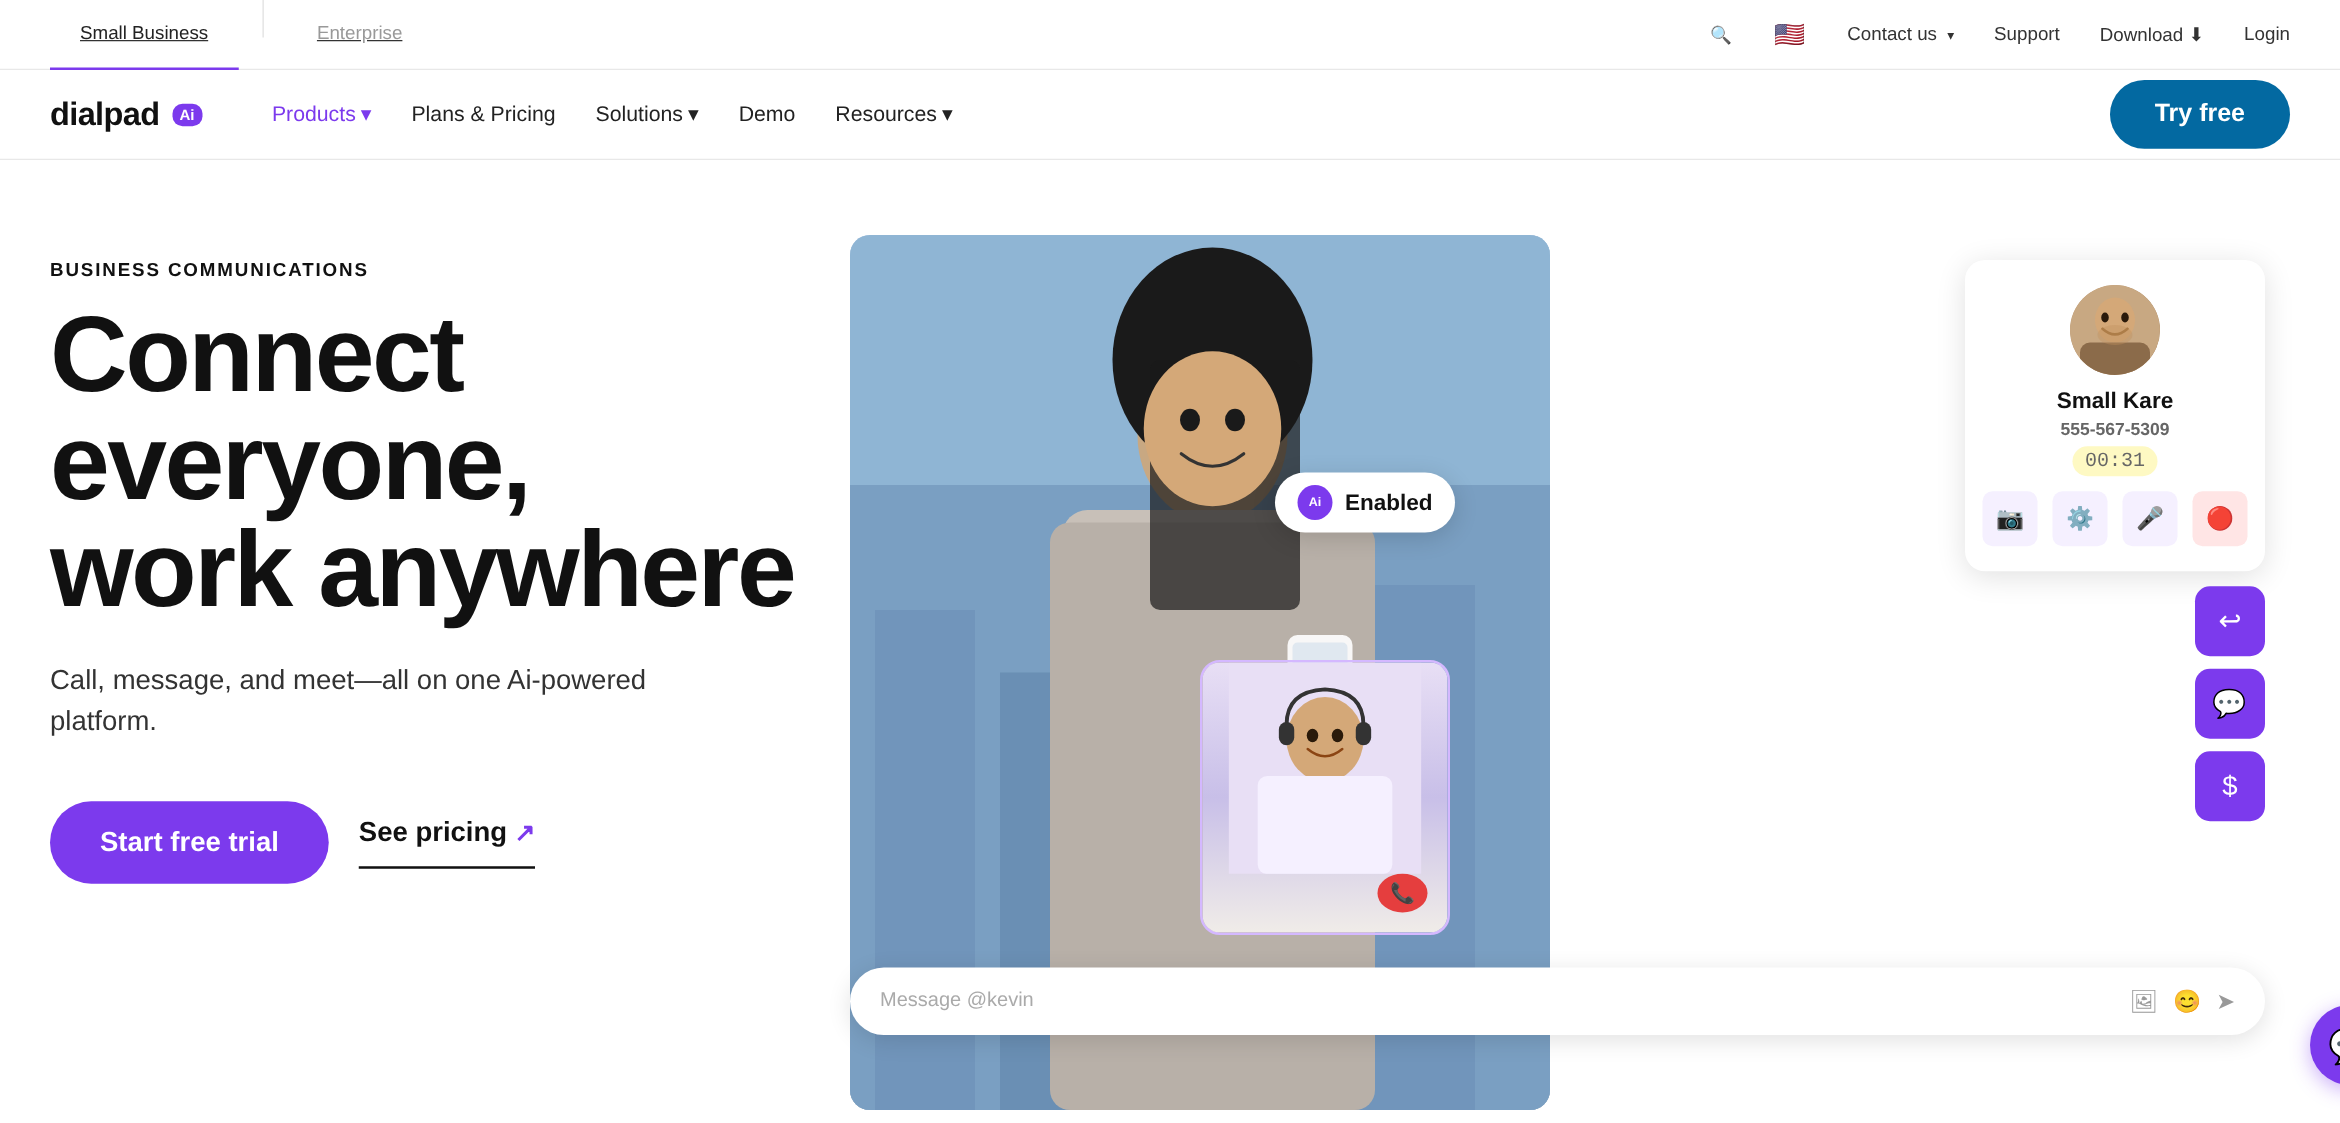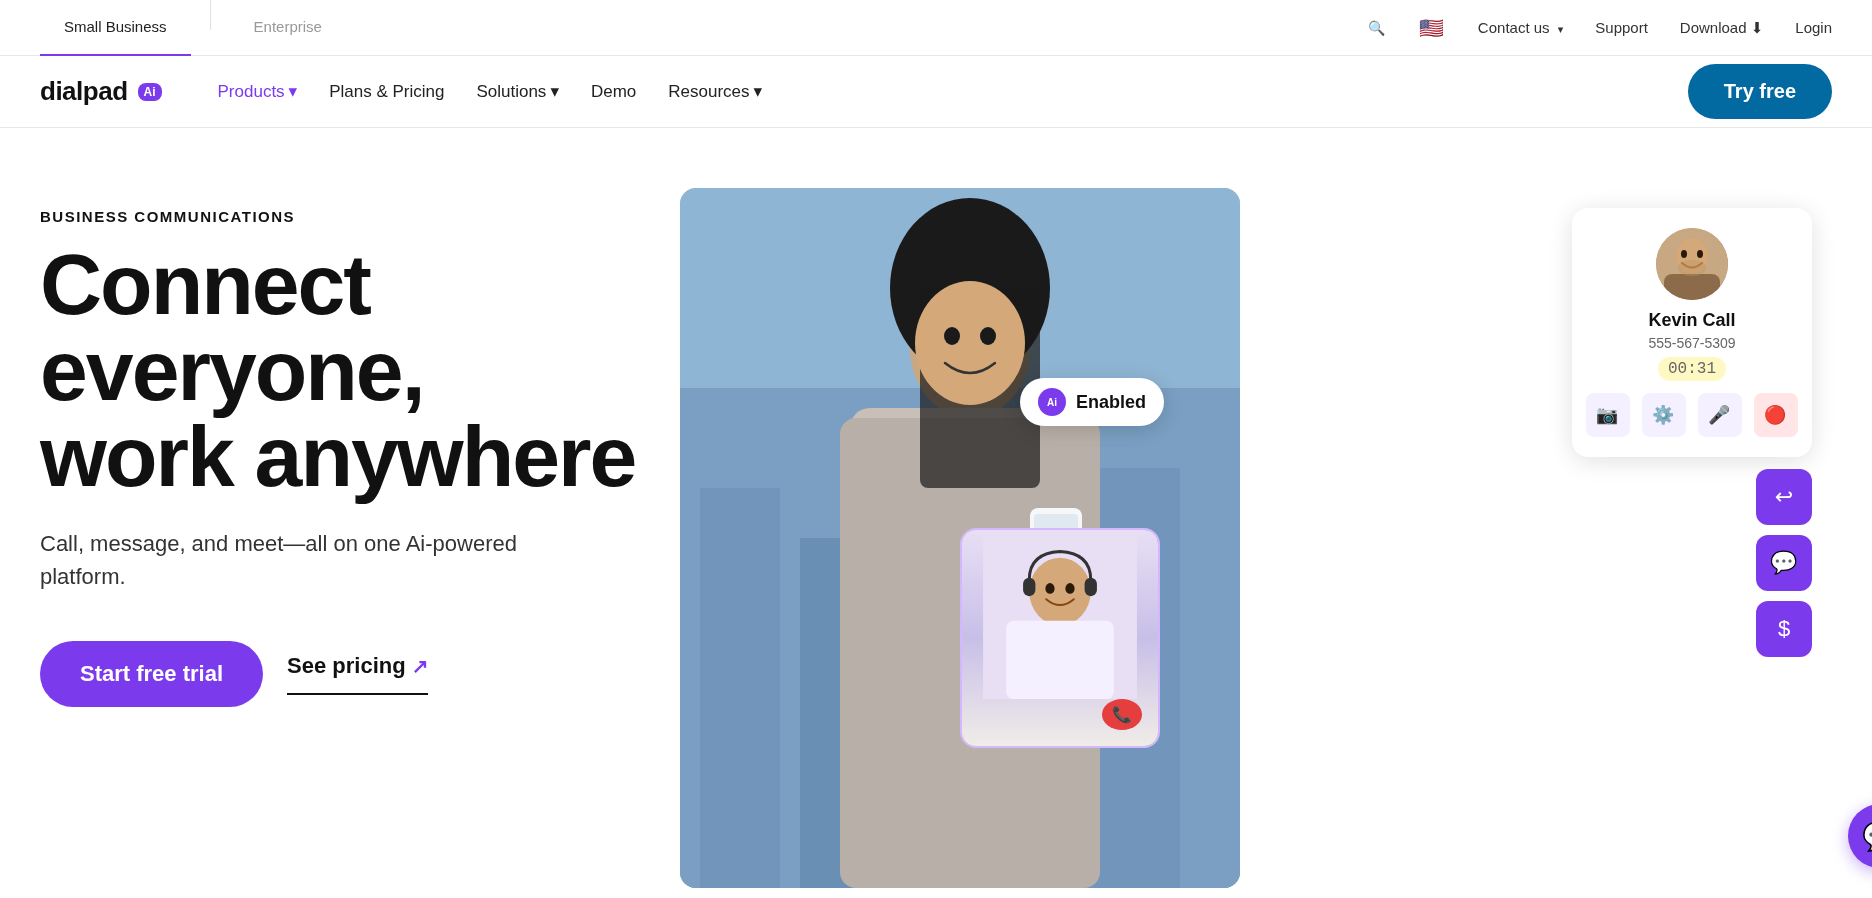--- a/index.html
+++ b/index.html
@@ -4,21 +4,21 @@
   <style>
     * { margin: 0; padding: 0; box-sizing: border-box; }
     body { font-family: -apple-system, BlinkMacSystemFont, 'Segoe UI', sans-serif; background: #fff; overflow-x: hidden; width: 1872px; min-height: 898px; }
 
     
     .top-bar {
       display: flex; align-items: center; justify-content: space-between;
       padding: 0 40px; height: 56px; border-bottom: 1px solid #e8e8e8;
       font-size: 14px; color: #333;
     }
-    .top-bar-left { display: flex; gap: 15px; }
+    .top-bar-left { display: flex; gap: 15px; text-decoration: underline; }
     .top-bar-tab {
       padding: 0 24px; height: 56px; display: flex; align-items: center;
       cursor: pointer; font-size: 15px; color: #222; font-weight: 500;
       border-bottom: 2px solid transparent;
     }
     .top-bar-tab.active { border-bottom: 2px solid #7c3aed; color: #222; }
     .top-bar-tab.inactive { color: #999; font-weight: 400; }
     .top-bar-right { display: flex; align-items: center; gap: 32px; }
     .top-bar-right a { color: #333; text-decoration: none; font-size: 15px; cursor: pointer; }
     .top-bar-icon { cursor: pointer; display: flex; align-items: center; }
@@ -145,21 +145,21 @@
       box-shadow: 0 4px 24px rgba(0,0,0,0.12);
       display: flex; flex-direction: column; align-items: center; text-align: center;
     }
     .contact-avatar {
       width: 72px; height: 72px; border-radius: 50%; overflow: hidden;
       margin-bottom: 10px;
       background: linear-gradient(135deg, #c8a882 0%, #a07850 100%);
       display: flex; align-items: center; justify-content: center; font-size: 32px;
     }
     .contact-name { font-size: 18px; font-weight: 700; color: #111; }
-    .contact-phone { font-size: 14px; color: #666; margin-top: 4px; }
+    .contact-phone { font-size: 14px; color: #666; margin-top: 4px; font-weight: bold; }
     .call-timer {
       background: #fef9c3; border-radius: 12px; padding: 3px 10px;
       font-size: 16px; color: #666; margin-top: 6px; font-family: Liberation Mono, monospace;
     }
     .call-actions {
       display: flex; gap: 12px; margin-top: 12px; justify-content: center;
     }
     .call-action-btn {
       width: 44px; height: 44px; border-radius: 8px; background: #f5f0ff;
       display: flex; align-items: center; justify-content: center;
@@ -346,34 +346,42 @@
             <rect x="8" y="46" width="56" height="40" rx="8" fill="#8b6b4a"></rect>
 
             <ellipse cx="28" cy="26" rx="3" ry="4" fill="#2a1a0a"></ellipse>
             <ellipse cx="44" cy="26" rx="3" ry="4" fill="#2a1a0a"></ellipse>
 
             <path d="M26 35 Q36 44 46 35" stroke="#a0703a" stroke-width="2" fill="none" stroke-linecap="round"></path>
 
             <ellipse cx="36" cy="40" rx="14" ry="8" fill="#c09060" opacity="0.4"></ellipse>
           </svg>
         </div>
-        <div class="contact-name">Kevin Call</div>
+        <div class="contact-name">Small Kare</div>
         <div class="contact-phone">555-567-5309</div>
         <div class="call-timer">00:31</div>
         <div class="call-actions">
           <div class="call-action-btn">📷</div>
           <div class="call-action-btn">⚙️</div>
           <div class="call-action-btn">🎤</div>
           <div class="call-action-btn" style="background:#ffe5e5;">🔴</div>
         </div>
       </div>
 
       <div style="margin-top:12px; display:flex; flex-direction:column; gap:10px; align-items:flex-end;">
         <div class="float-btn" style="background:#7c3aed;">↩</div>
         <div class="float-btn" style="background:#7c3aed;">💬</div>
         <div class="float-btn" style="background:#7c3aed;">$</div>
       </div>
     </div>
 
+    <div class="message-bar">
+      <span style="color:#aaa;font-size:16px;">Message @kevin</span>
+      <div class="msg-icons">
+        <span>🖼</span>
+        <span>😊</span>
+        <span>➤</span>
+      </div>
+    </div>
 
     <div class="chat-bubble">💬</div>
   </div>
 </div>
 
 </body></html>

